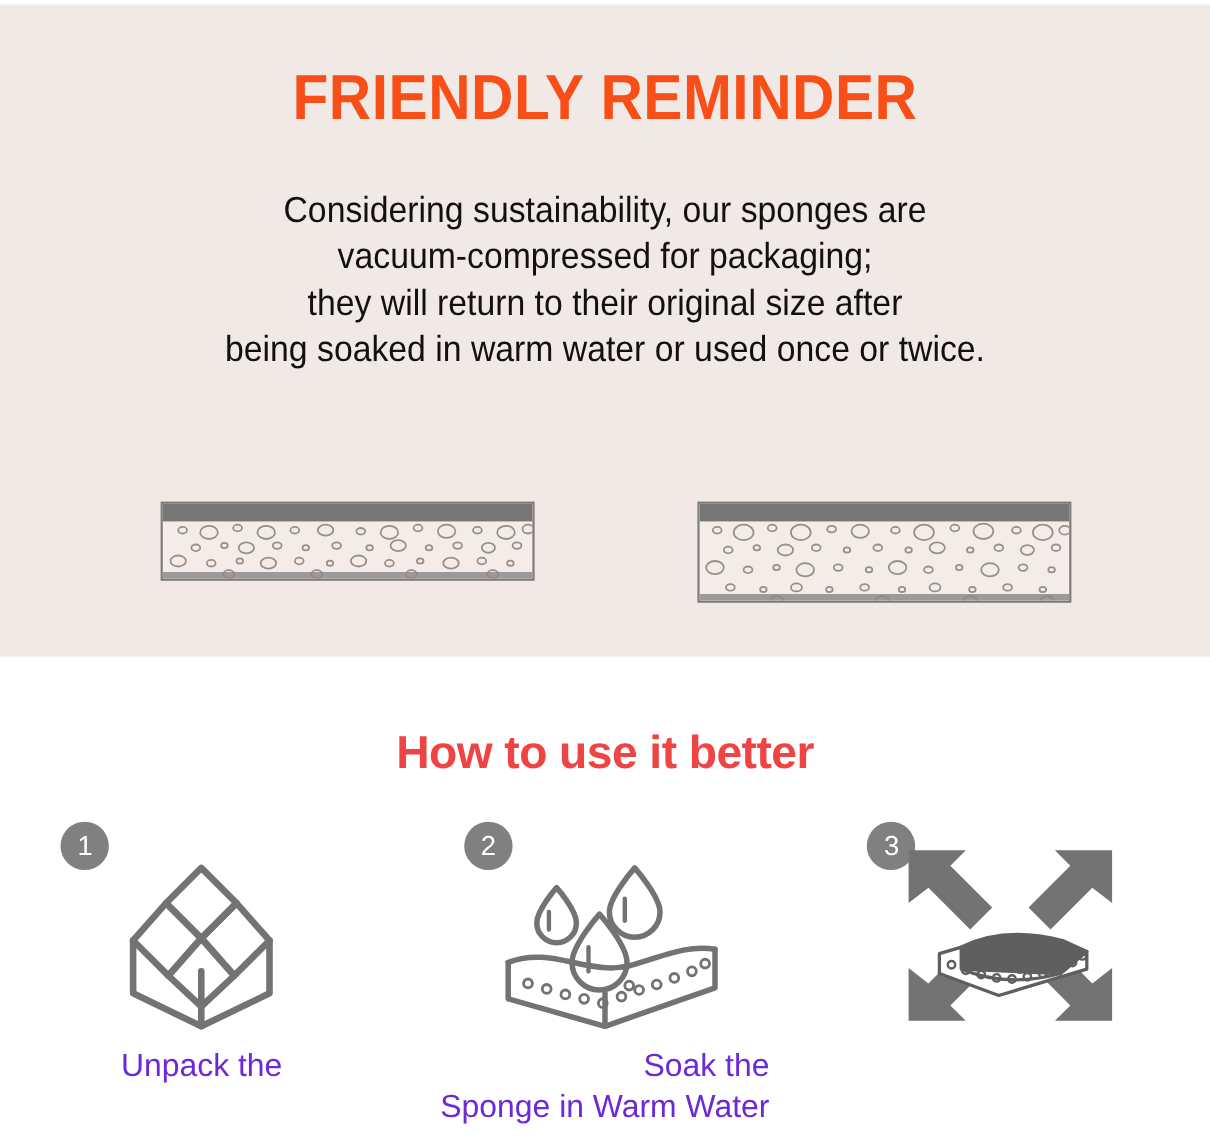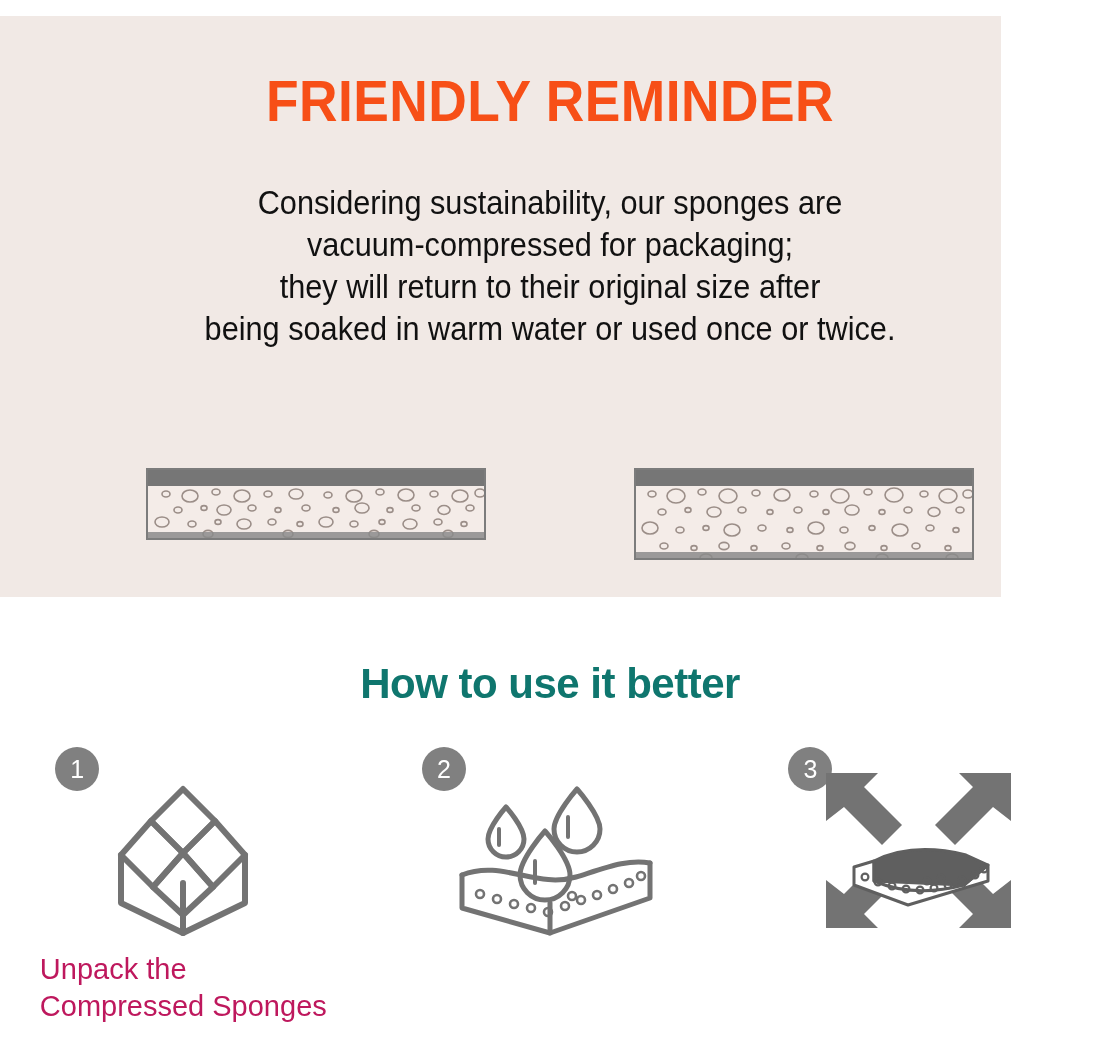--- a/index.html
+++ b/index.html
@@ -12,22 +12,22 @@
     height: 1039px;
     font-family: "Liberation Sans", sans-serif;
     overflow: hidden;
     position: relative;
   }
 
   
   .top-section {
     position: absolute;
     left: 0;
-    top: 16px;
-    width: 1001px;
+    top: 4px;
+    width: 1100px;
     height: 597px;
     background: #f1e9e5;
     box-sizing: border-box;
   }
 
   .headline {
     position: absolute;
     left: 0;
     top: 56px;
     width: 1100px;
@@ -123,21 +123,21 @@
     height: 442px;
     background: #ffffff;
   }
 
   .how-title {
     position: absolute;
     left: 0;
     top: 66px;
     width: 1100px;
     text-align: center;
-    color: #0f766e;
+    color: #ef4444;
     font-weight: bold;
     font-size: 42px;
     line-height: 1;
     letter-spacing: -0.5px;
     white-space: nowrap;
   }
 
   .steps {
     position: absolute;
     left: 0;
@@ -173,22 +173,22 @@
     font-weight: normal;
   }
   .step-art svg {
     position: absolute;
     left: 30px;
     top: 18px;
   }
 
   .step-caption {
     margin-top: 6px;
-    text-align: left;
-    color: #be185d;
+    text-align: right;
+    color: #6d28d9;
     font-size: 29px;
     line-height: 37px;
     white-space: nowrap;
   }
 </style>
 </head>
 <body>
 
 <div class="top-section">
 
@@ -334,21 +334,20 @@
             <path d="M68 58 L100 26 L132 58 L100 90 Z"></path>
 
             <path d="M100 90 L132 58 L162 92 L130 124 Z"></path>
 
             <path d="M70 124 L100 90 L130 124 L100 152 Z"></path>
           </g>
         </svg>
       </div>
       <div class="step-caption">
         <div>Unpack the</div>
-        <div>Compressed Sponges</div>
       </div>
     </div>
 
     <div class="step">
       <div class="step-art">
         <div class="badge">2</div>
         <svg width="210" height="175" viewBox="0 0 210 175">
           <g fill="none" stroke="#737373" stroke-width="5" stroke-linejoin="round" stroke-linecap="round">
 
             <path d="M56 44 C56 44 74 64 74 76 A18 18 0 0 1 38 76 C38 64 56 44 56 44 Z"></path>
@@ -373,20 +372,24 @@
               <circle cx="115" cy="143" r="4"></circle>
             <circle cx="131" cy="137" r="4"></circle>
               <circle cx="147" cy="132" r="4"></circle>
             <circle cx="163" cy="126" r="4"></circle>
               <circle cx="179" cy="120" r="4"></circle>
             <circle cx="191" cy="113" r="4"></circle>
               <circle cx="122" cy="133" r="4"></circle>
           </g>
         </svg>
       </div>
+      <div class="step-caption">
+        <div>Soak the</div>
+        <div>Sponge in Warm Water</div>
+      </div>
     </div>
 
     <div class="step">
       <div class="step-art">
         <div class="badge">3</div>
         <svg width="205" height="175" viewBox="0 0 205 175">
           <g fill="#737373">
 
             <path d="M10 10 L62 10 L48 24 L86 62 L66 82 L28 44 L10 58 Z"></path>
 

